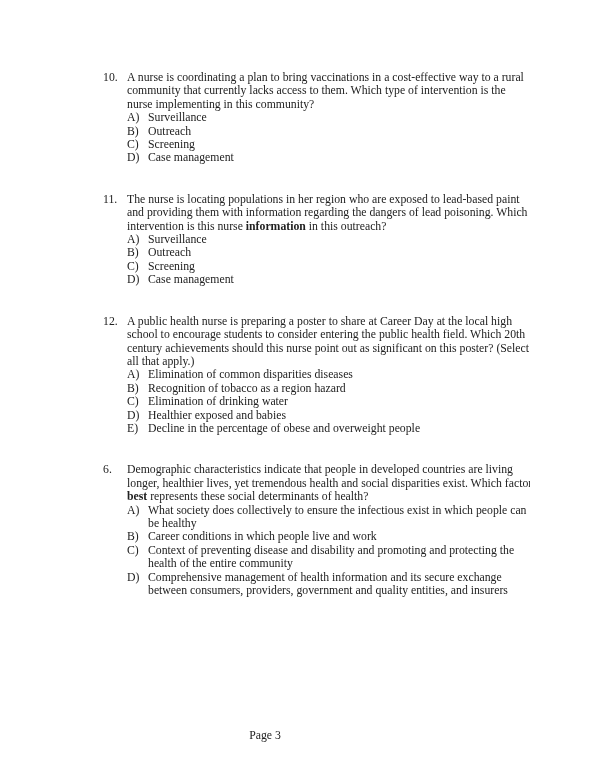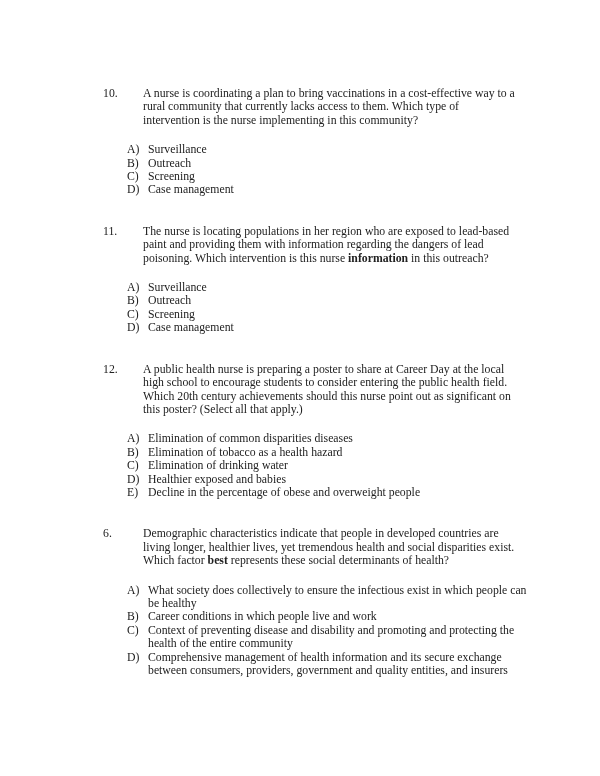--- a/index.html
+++ b/index.html
@@ -29,21 +29,21 @@
     padding-left: 24px;
     margin: 0 0 28px 0;
   }
   .qnum {
     position: absolute;
     left: 0;
     top: 0;
     white-space: nowrap;
   }
   .qtext {
-    margin: 16px;
+    margin: 0;
   }
   .b {
     font-weight: bold;
   }
   .options {
     margin: 0;
   }
   .option {
     display: flex;
     align-items: flex-start;
@@ -118,21 +118,21 @@
     <section class="question">
       <span class="qnum">12.</span>
       <p class="qtext"><span>A public health nurse is preparing a poster to share at Career Day at the local high school to encourage students to consider entering the public health field. Which 20th century achievements should this nurse point out as significant on this poster? (Select all that apply.)</span></p>
       <div class="options">
         <div class="option">
           <span class="letter">A)</span>
           <span class="otext">Elimination of common disparities diseases</span>
         </div>
         <div class="option">
           <span class="letter">B)</span>
-          <span class="otext">Elimination of tobacco as a health hazard</span>
+          <span class="otext">Recognition of tobacco as a region hazard</span>
         </div>
         <div class="option">
           <span class="letter">C)</span>
           <span class="otext">Elimination of drinking water</span>
         </div>
         <div class="option">
           <span class="letter">D)</span>
           <span class="otext">Healthier exposed and babies</span>
         </div>
         <div class="option">
@@ -160,13 +160,16 @@
         </div>
         <div class="option">
           <span class="letter">D)</span>
           <span class="otext">Comprehensive management of health information and its secure exchange between consumers, providers, government and quality entities, and insurers</span>
         </div>
       </div>
     </section>
 
   </div>
 
+  <footer class="footer">
+    <span>Page 3</span>
+  </footer>
 </div>
 
 </body></html>

